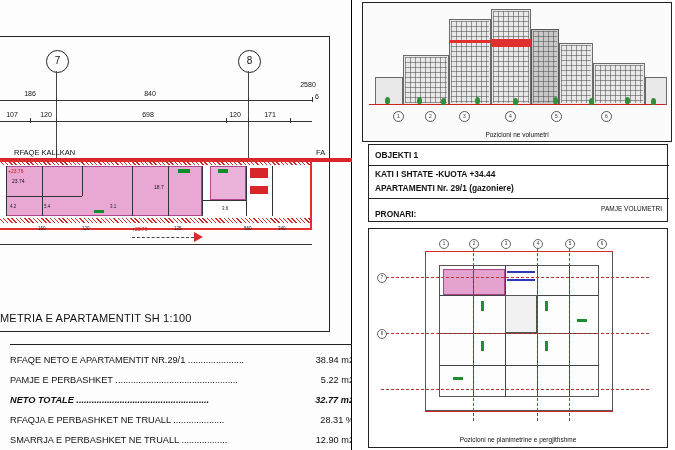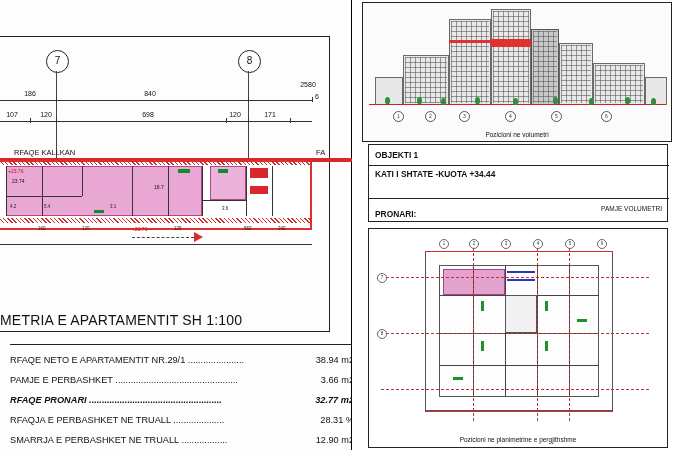--- a/index.html
+++ b/index.html
@@ -162,21 +162,21 @@
   }
   .dash-line {
     position: absolute;
     height: 0;
     border-top: 1px dashed #444;
   }
 
   .plan-caption {
     position: absolute;
     left: 0; top: 312px;
-    font-size: 14px;
+    font-size: 11px;
     color: #111;
     letter-spacing: 0.2px;
   }
 
   
   .schedule {
     position: absolute;
     left: 0; top: 344px;
     width: 352px; height: 110px;
     border-top: 1px solid #222;
@@ -481,24 +481,24 @@
 
     <div class="plan-caption">METRIA E APARTAMENTIT   SH 1:100</div>
 
     <div class="schedule">
       <div class="sch-line" style="top:10px;">
         <span class="lbl">RFAQE NETO E APARTAMENTIT    NR.29/1 ......................</span>
         <span class="val">38.94 m2</span>
       </div>
       <div class="sch-line" style="top:30px;">
         <span class="lbl">PAMJE E PERBASHKET ................................................</span>
-        <span class="val">3.66 m2</span>
+        <span class="val">5.22 m2</span>
       </div>
       <div class="sch-line sch-bold" style="top:50px;">
-        <span class="lbl">RFAQE PRONARI ....................................................</span>
+        <span class="lbl">NETO TOTALE ....................................................</span>
         <span class="val">32.77 m2</span>
       </div>
       <div class="sch-line" style="top:70px;">
         <span class="lbl">RFAQJA E PERBASHKET NE TRUALL ....................</span>
         <span class="val">28.31  %</span>
       </div>
       <div class="sch-line" style="top:90px;">
         <span class="lbl">SMARRJA E PERBASHKET NE TRUALL ..................</span>
         <span class="val">12.90 m2</span>
       </div>
@@ -546,20 +546,21 @@
       <div class="vbub" style="left:238px; top:108px;">6</div>
 
       <div class="vol-caption">Pozicioni ne volumetri</div>
     </div>
   </div>
 
   <div class="info-box">
     <div class="info-line" style="top:5px;">OBJEKTI 1</div>
     <div class="info-sep" style="top:20px;"></div>
     <div class="info-line" style="top:24px;">KATI I SHTATE      -KUOTA +34.44</div>
+    <div class="info-line" style="top:38px;">APARTAMENTI Nr. 29/1 (gazoniere)</div>
     <div class="info-sep" style="top:53px;"></div>
     <div class="info-line" style="top:64px;">PRONARI:</div>
     <div class="info-right" style="top:60px;">PAMJE VOLUMETRI</div>
   </div>
 
   <div class="site-box">
 
     <div class="sp-rect" style="left:56px; top:22px; width:188px; height:160px;"></div>
     <div class="sp-rect" style="left:70px; top:36px; width:160px; height:132px; background:#fdfdfd;"></div>
 

